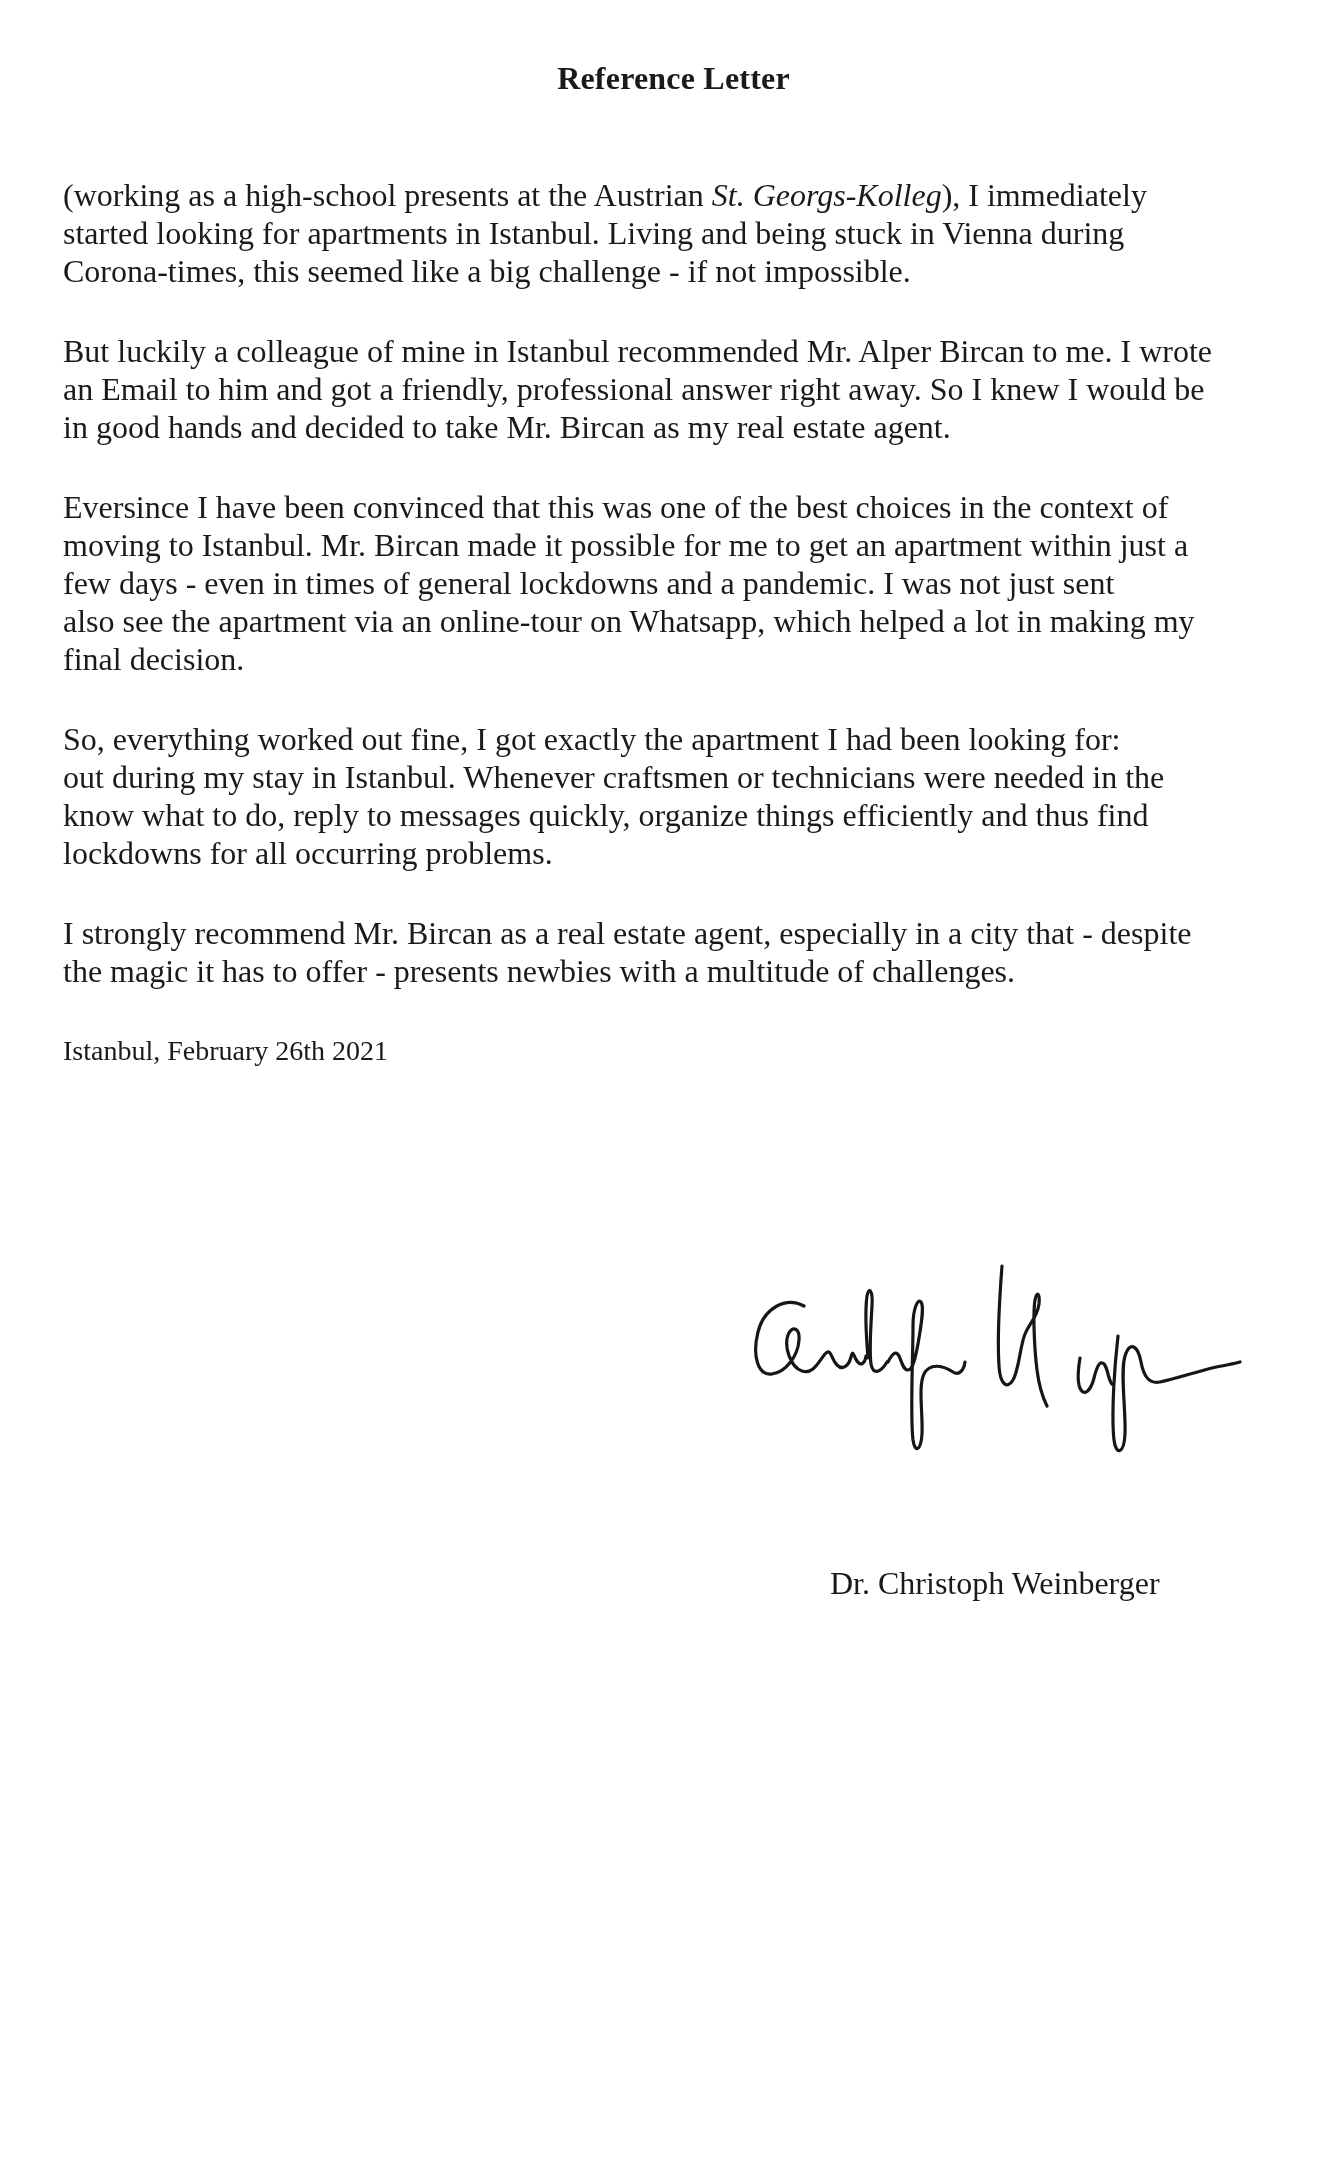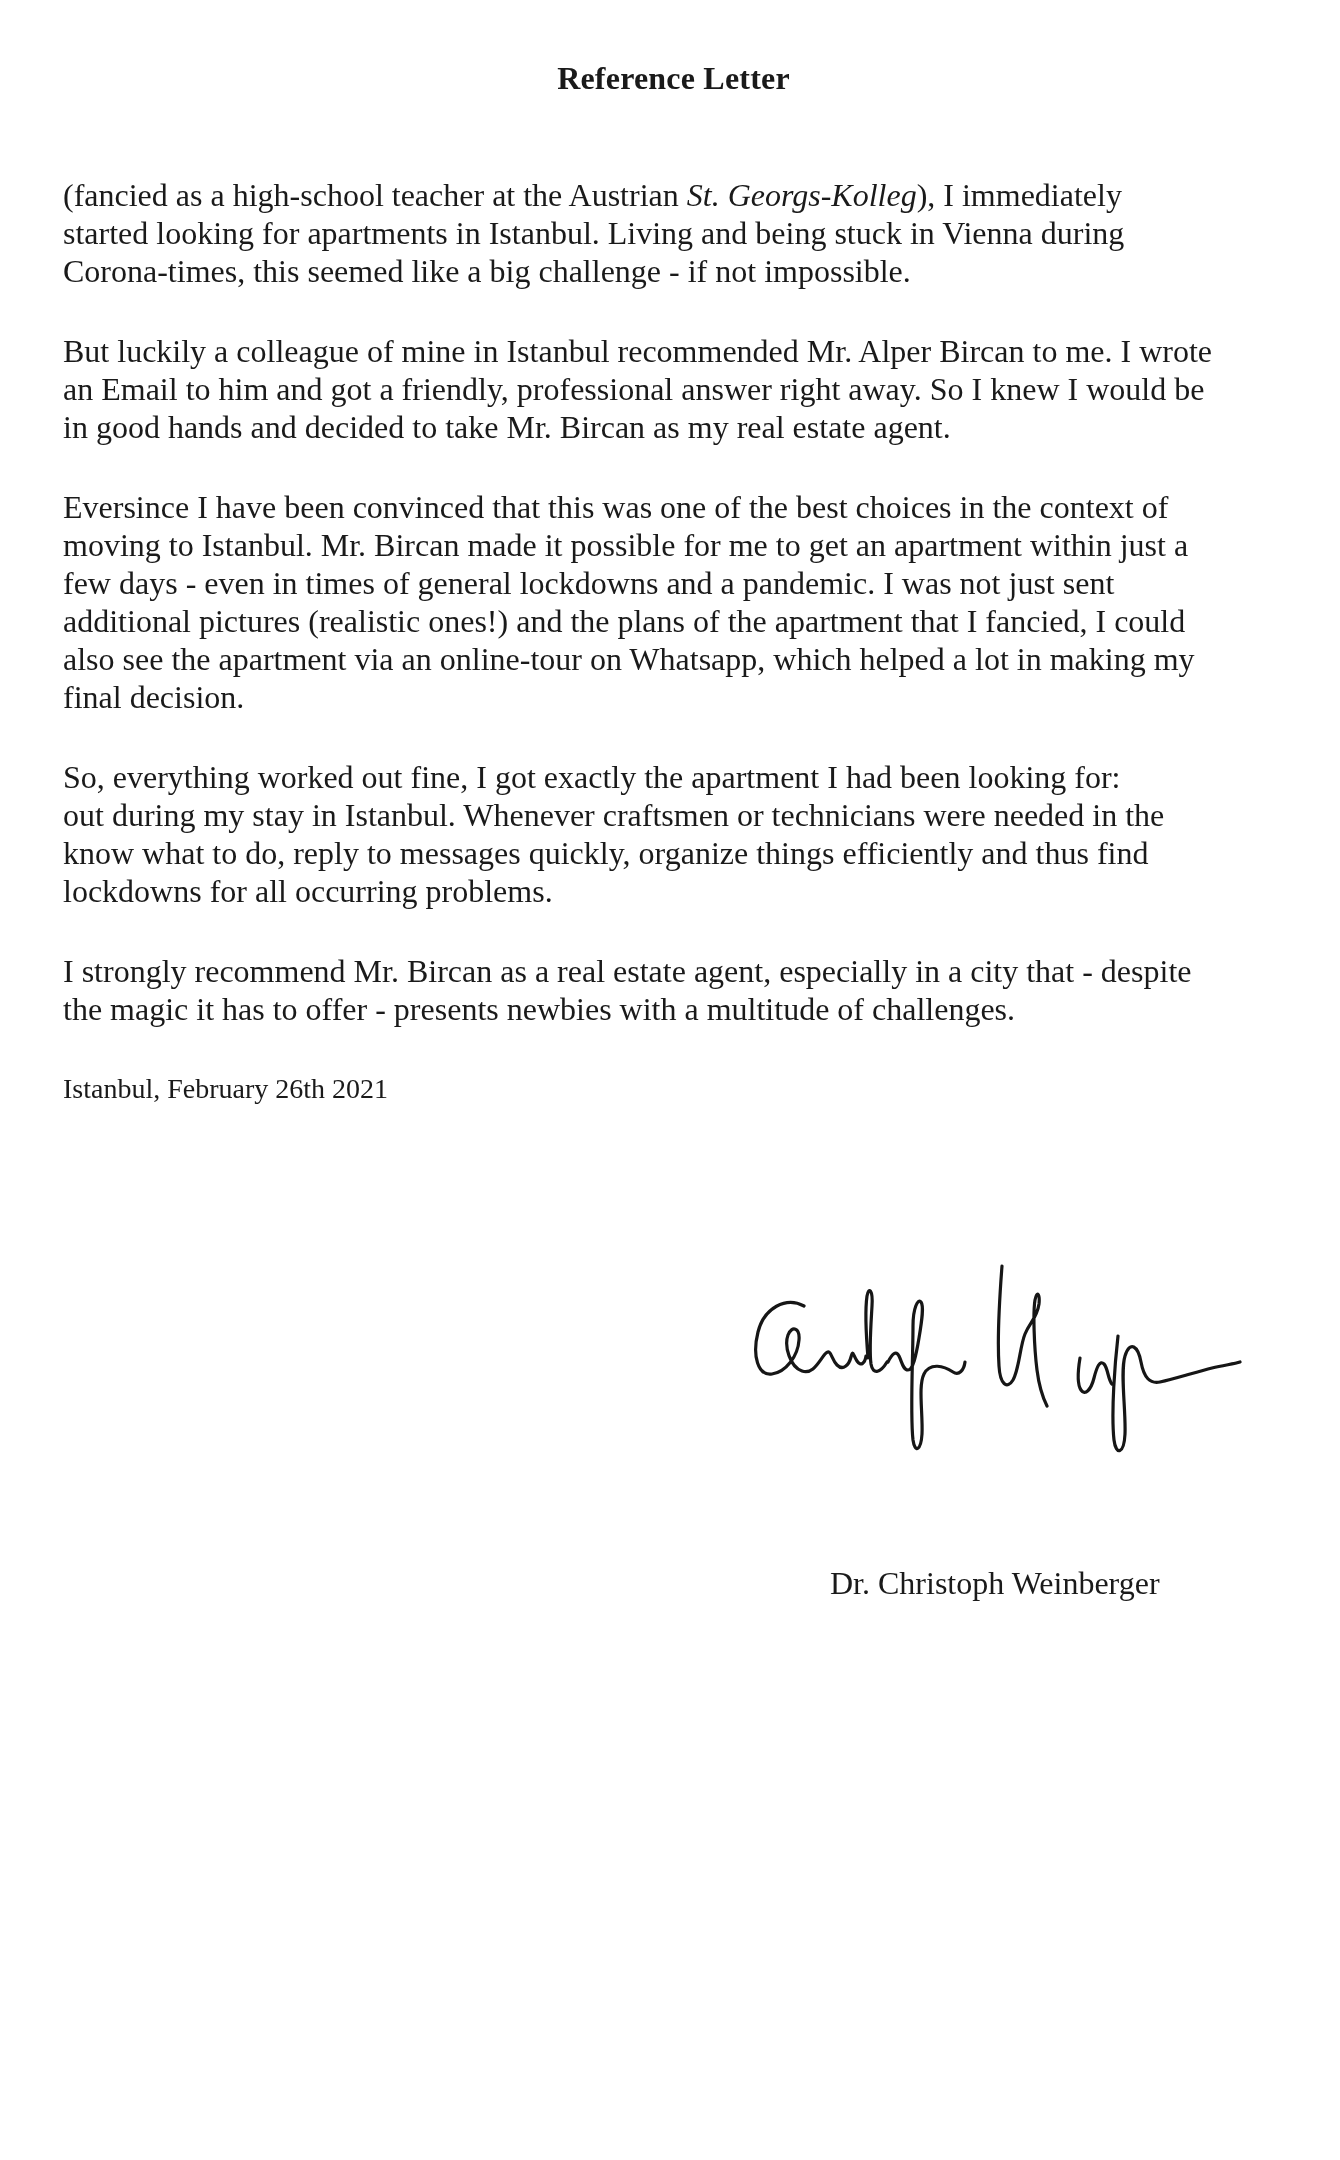--- a/index.html
+++ b/index.html
@@ -68,34 +68,33 @@
   }
 </style>
 </head>
 <body>
 
 <div class="page">
   <div class="content">
     <h1 class="title">Reference Letter</h1>
     <div id="letter-body">
         <div class="paragraph first">
-          <div class="line"><span>(fancied as a high-school teacher at the Austrian </span><span class="it">St. Georgs-Kolleg</span><span>), I immediately</span></div>
+          <div class="line"><span>(working as a high-school presents at the Austrian </span><span class="it">St. Georgs-Kolleg</span><span>), I immediately</span></div>
           <div class="line"><span>started looking for apartments in Istanbul. Living and being stuck in Vienna during</span></div>
           <div class="line"><span>Corona-times, this seemed like a big challenge - if not impossible.</span></div>
         </div>
         <div class="paragraph">
           <div class="line"><span>But luckily a colleague of mine in Istanbul recommended Mr. Alper Bircan to me. I wrote</span></div>
           <div class="line"><span>an Email to him and got a friendly, professional answer right away. So I knew I would be</span></div>
           <div class="line"><span>in good hands and decided to take Mr. Bircan as my real estate agent.</span></div>
         </div>
         <div class="paragraph">
           <div class="line"><span>Eversince I have been convinced that this was one of the best choices in the context of</span></div>
           <div class="line"><span>moving to Istanbul. Mr. Bircan made it possible for me to get an apartment within just a</span></div>
           <div class="line"><span>few days - even in times of general lockdowns and a pandemic. I was not just sent</span></div>
-          <div class="line"><span>additional pictures (realistic ones!) and the plans of the apartment that I fancied, I could</span></div>
           <div class="line"><span>also see the apartment via an online-tour on Whatsapp, which helped a lot in making my</span></div>
           <div class="line"><span>final decision.</span></div>
         </div>
         <div class="paragraph">
           <div class="line"><span>So, everything worked out fine, I got exactly the apartment I had been looking for:</span></div>
           <div class="line"><span>out during my stay in Istanbul. Whenever craftsmen or technicians were needed in the</span></div>
           <div class="line"><span>know what to do, reply to messages quickly, organize things efficiently and thus find</span></div>
           <div class="line"><span>lockdowns for all occurring problems.</span></div>
         </div>
         <div class="paragraph">

